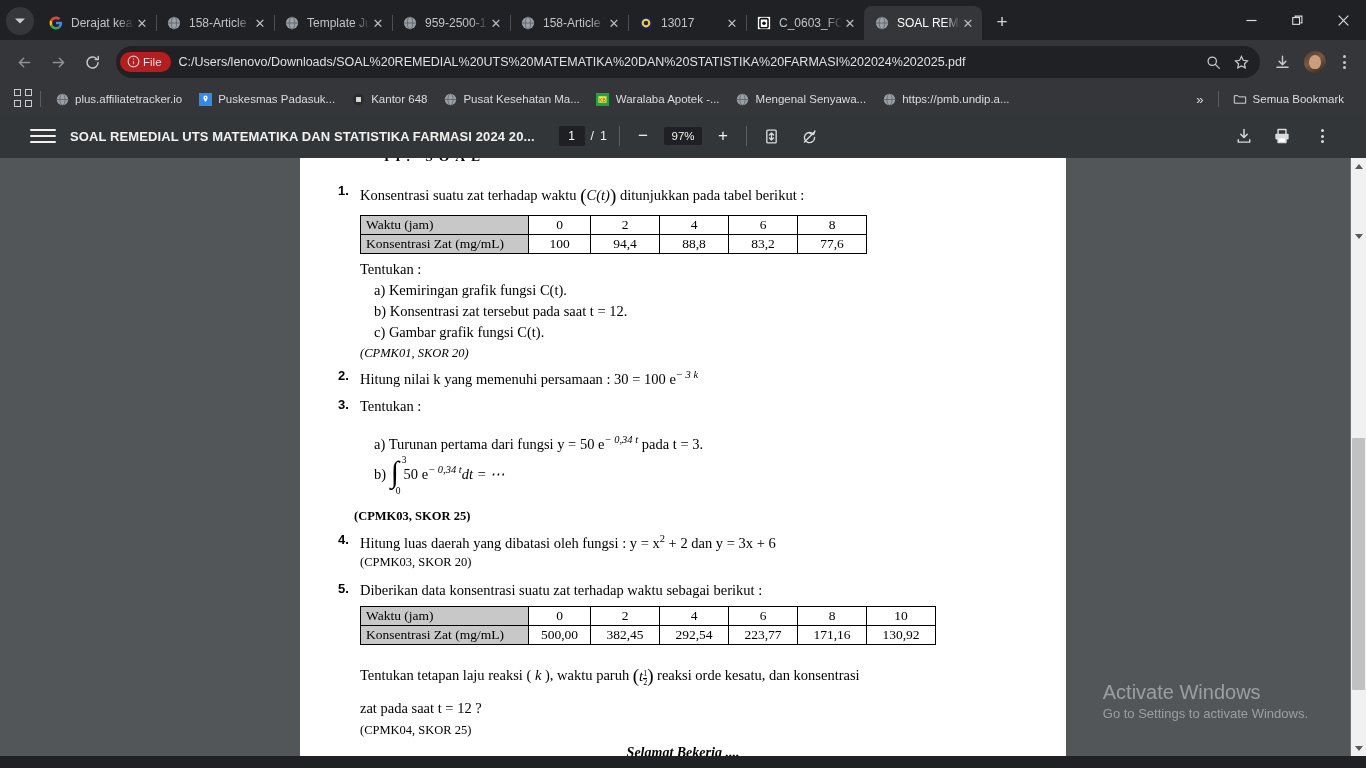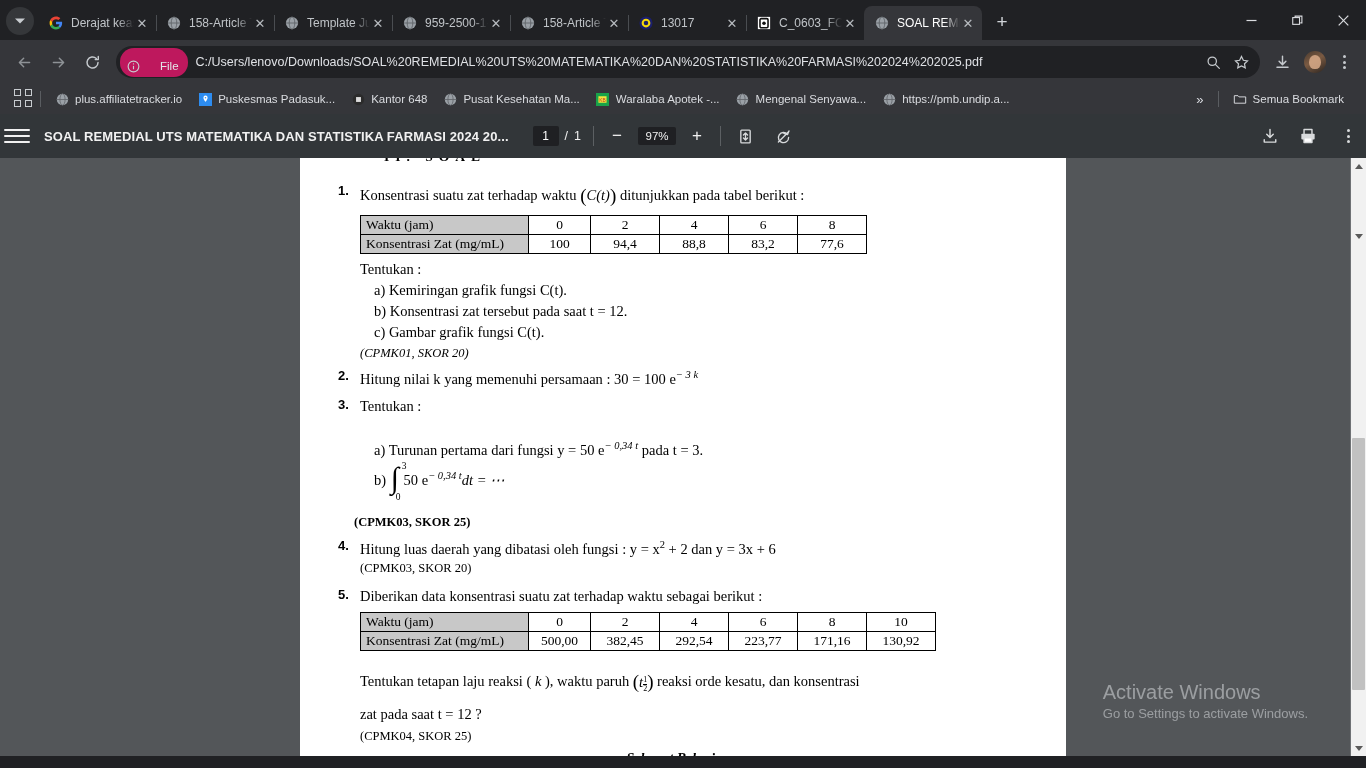--- a/index.html
+++ b/index.html
@@ -73,23 +73,23 @@
     margin-right: 2px; flex: 0 0 auto;
   }
   .navbtn svg { stroke: #c5c9cd; fill: none; stroke-width: 1.7; stroke-linecap: round; stroke-linejoin: round; }
   .navbtn.dim svg { stroke: #8e9296; }
   .omnibox {
     flex: 1 1 auto; height: 32px; background: #202124;
     border-radius: 16px; display: flex; align-items: center;
     margin: 0 6px 0 6px; padding: 0 6px 0 4px; min-width: 0;
   }
   .ob-file {
-    display: flex; align-items: center; gap: 19px;
-    background: #be185d; border-radius: 14px;
-    padding: 11px 9px 3px 6px; margin-right: 8px; flex: 0 0 auto;
+    display: flex; align-items: center; gap: 2px;
+    background: #b91c1c; border-radius: 14px;
+    padding: 2px 9px 3px 6px; margin-right: 8px; flex: 0 0 auto;
   }
   .ob-file .ic { width: 15px; height: 15px; display: flex; align-items: center; justify-content: center; }
   .ob-file .ic svg { stroke: #c8ccd0; fill: none; stroke-width: 1.4; }
   .ob-file span { font-size: 11.5px; color: #e3e5e8; }
   .ob-url {
     flex: 1 1 auto; font-size: 12.5px; color: #dfe1e5;
     white-space: nowrap; overflow: hidden; text-overflow: clip;
   }
   .ob-icons { display: flex; align-items: center; flex: 0 0 auto; gap: 2px; }
   .ob-ic { width: 26px; height: 26px; display: flex; align-items: center; justify-content: center; }
@@ -117,21 +117,21 @@
   .bm { display: flex; align-items: center; gap: 6px; padding: 3px 8px; border-radius: 4px; flex: 0 0 auto; white-space: nowrap; }
   .bm .bmi { width: 14px; height: 14px; flex: 0 0 14px; display:flex; align-items:center; justify-content:center; border-radius:2px; }
   .bmsep { width: 1px; height: 16px; background: #5a5d61; margin: 0 6px; flex: 0 0 auto; }
   .apps { width: 20px; height: 20px; display: grid; grid-template-columns: 1fr 1fr; gap: 2px; margin-left: 6px; flex:0 0 auto;}
   .apps i { width: 7px; height: 7px; border: 1.4px solid #c8ccd0; display: block; }
   .chev { margin-left: auto; padding: 0 8px; color: #dadce0; font-size: 13px; flex: 0 0 auto; }
 
   
   .pdfbar {
     height: 44px; background: #323639;
-    display: flex; align-items: center; padding: 0 4px;
+    display: flex; align-items: center; padding: 0 30px;
     color: #f1f1f1;
   }
   .hamb { width: 26px; height: 26px; display:flex; flex-direction: column; justify-content: center; gap: 4px; margin-right: 14px; flex:0 0 auto;}
   .hamb i { display:block; height:2px; background:#f1f1f1; border-radius:1px; }
   .pdftitle { font-size: 13px; font-weight: bold; letter-spacing: .1px; white-space: nowrap; overflow: hidden; max-width: 480px; }
   .pagectl { display: flex; align-items: center; gap: 6px; margin-left: 24px; font-size: 12.5px; flex:0 0 auto;}
   .pageinput { width: 26px; height: 20px; background: #1f2023; border: none; color: #fff;
                text-align: center; font-size: 12px; font-family: "Liberation Sans", sans-serif; border-radius: 2px; }
   .vsep { width: 1px; height: 20px; background: #5c6063; margin: 0 12px; flex:0 0 auto;}
   .zoomctl { display: flex; align-items: center; gap: 10px; font-size: 12.5px; flex:0 0 auto;}
@@ -605,21 +605,21 @@
         <div>
           <span>Hitung nilai  k  yang memenuhi persamaan :  30 = 100 e</span><sup class="e it">− 3 k</sup>
         </div>
       </div>
     </div>
 
     <div class="q" style="margin-top:6px;">
       <div class="qnum">3.</div>
       <div class="qbody">
         <div>Tentukan :</div>
-        <div class="sub" style="margin-top:21px;">
+        <div class="sub" style="margin-top:15px;">
           <span>a) Turunan pertama  dari fungsi  y = 50 e</span><sup class="e it">− 0,34 t</sup>
           <span>pada t = 3.</span>
         </div>
         <div class="sub" style="margin-top:8px;">
           <span>b)</span>
           <span class="intgrl">
             <span class="sym">∫</span>
             <span class="up">3</span>
             <span class="lo">0</span>
           </span>

